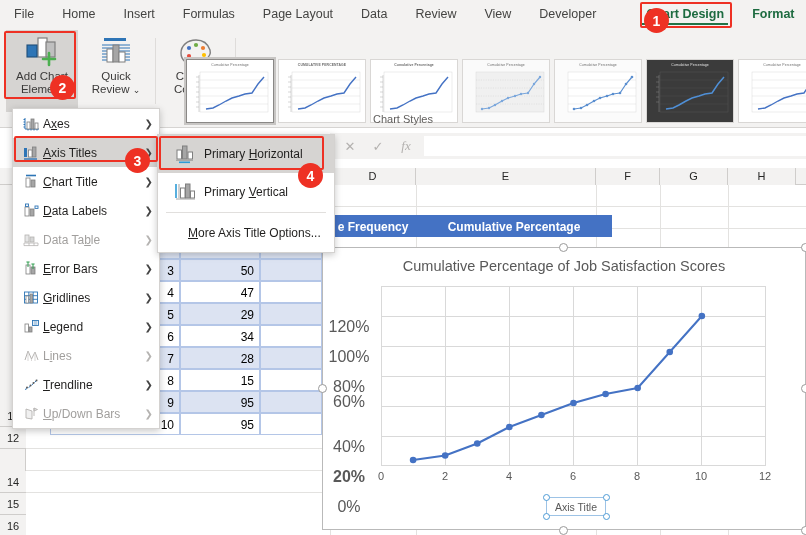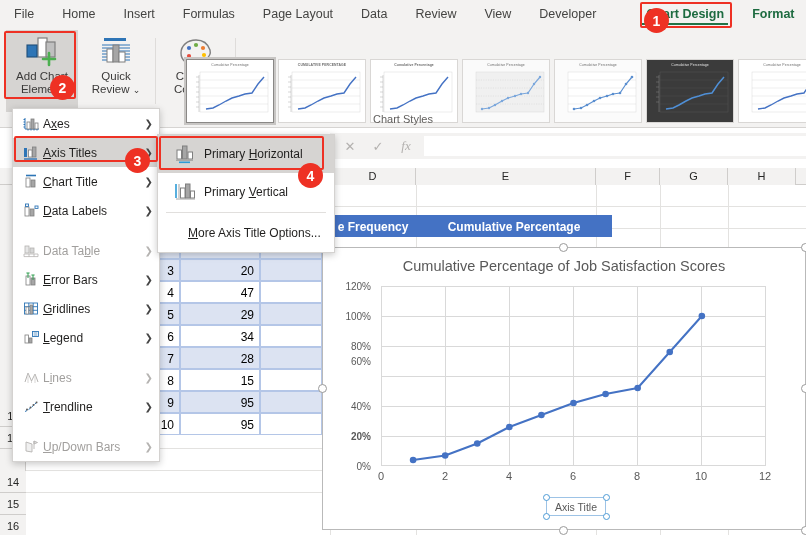--- a/index.html
+++ b/index.html
@@ -124,22 +124,22 @@
   }
   .chart-title {
     position:absolute; left:0; right:0; top:10px; text-align:center;
     font-size:14.5px; color:#595959; font-weight:400;
   }
   .plot { position:absolute; left:58px; top:38px; width:385px; height:180px; }
   .plot-grid-h { position:absolute; left:0; width:385px; height:1px; background:#d9d9d9; }
   .plot-grid-v { position:absolute; top:0; width:1px; height:180px; background:#d9d9d9; }
   .plot-border { position:absolute; left:0; top:0; width:385px; height:180px; border:1px solid #d9d9d9; }
   .ytick {
-    position:absolute; right:0; width:44px; text-align:right;
-    font-size:10px; color:#595959;
+    position:absolute; right:0; width:44px; text-align:center;
+    font-size:16px; color:#595959;margin-top:37px;
   }
   .xtick { position:absolute; font-size:11px; color:#595959; text-align:center; width:30px; }
 
   
   .axistitle {
     position:absolute; left:546px; top:497px; width:60px; height:19px;
     border:1px solid #9dc3e6; background:#fff;
     font-size:10.5px; color:#595959; text-align:center; line-height:18px;
   }
   .handle-sm {
@@ -155,21 +155,21 @@
   .menu {
     position:absolute; left:12px; top:108px; width:148px;
     background:#fff; border:1px solid #d4d2d0;
     box-shadow:0 2px 7px rgba(0,0,0,.22); z-index:40;
   }
   .mitem {
     height:29px; display:flex; align-items:center; padding:0 6px;
     font-size:12px; color:#201f1e; position:relative;
   }
   .mitem.sel { background:#d6d4d2; }
-  .mitem.disabled { color:#a19f9d;margin-top:11px; }
+  .mitem.disabled { color:#a19f9d; }
   .mitem .micon { width:24px; display:flex; justify-content:center; align-items:center; }
   .mitem .mlabel { flex:1; }
   .mitem .marrow { font-size:10px; color:#444; }
   .mitem.disabled .marrow { color:#b5b3b1; }
   .u { text-decoration:underline; }
 
   
   .submenu {
     position:absolute; left:157px; top:134px; width:178px;
     background:#fff; border:1px solid #d4d2d0;
@@ -476,21 +476,21 @@
 
   <div class="hdrcell" style="left:330px; top:215px; width:86px;">e Frequency</div>
   <div class="hdrcell" style="left:416px; top:215px; width:196px;">Cumulative Percentage</div>
 
   <div>
     <div class="dcell num band" style="left:50px; top:237px; width:130px;">2</div>
     <div class="dcell num band" style="left:180px; top:237px; width:80px;">11</div>
     <div class="dcell band" style="left:260px; top:237px; width:62px;"></div>
 
     <div class="dcell num band" style="left:50px; top:259px; width:130px;">3</div>
-    <div class="dcell num band" style="left:180px; top:259px; width:80px;">20</div>
+    <div class="dcell num band" style="left:180px; top:259px; width:80px;">50</div>
     <div class="dcell band" style="left:260px; top:259px; width:62px;"></div>
 
     <div class="dcell num plain" style="left:50px; top:281px; width:130px;">4</div>
     <div class="dcell num plain" style="left:180px; top:281px; width:80px;">47</div>
     <div class="dcell plain" style="left:260px; top:281px; width:62px;"></div>
 
     <div class="dcell num band" style="left:50px; top:303px; width:130px;">5</div>
     <div class="dcell num band" style="left:180px; top:303px; width:80px;">29</div>
     <div class="dcell band" style="left:260px; top:303px; width:62px;"></div>
 

